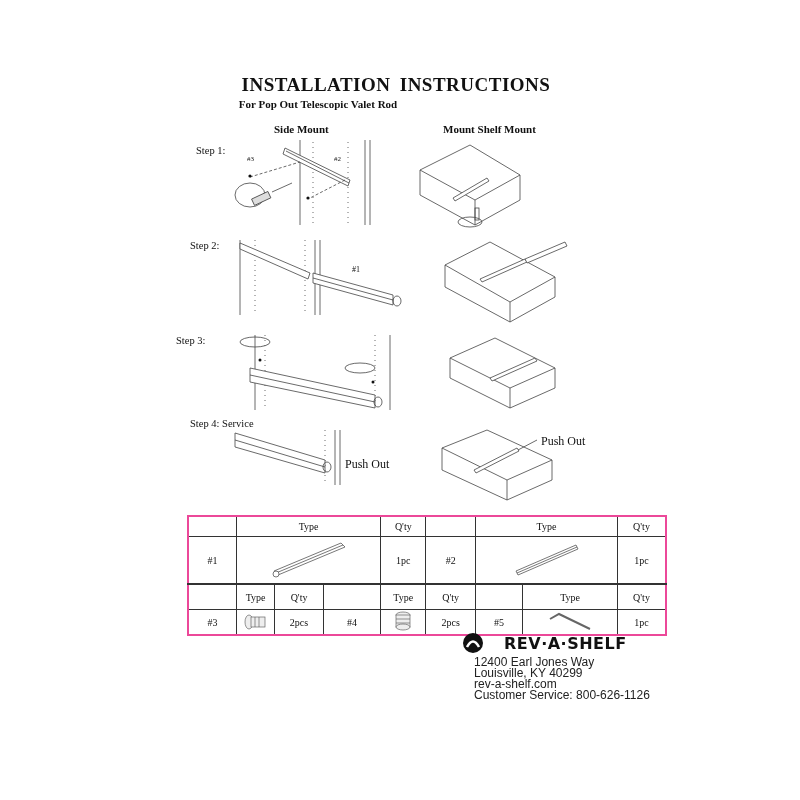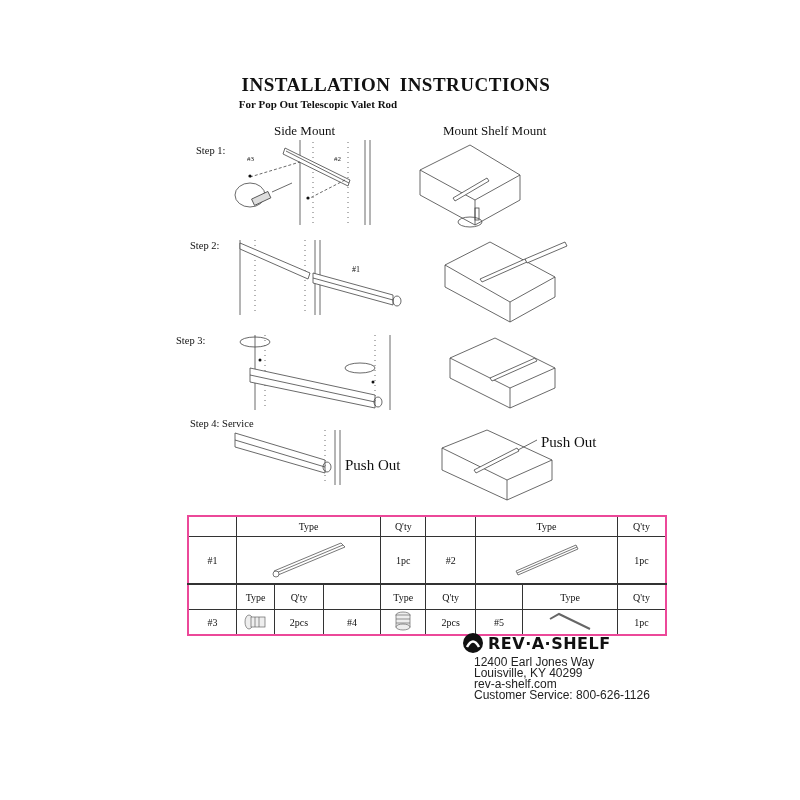--- a/index.html
+++ b/index.html
@@ -1,31 +1,31 @@
 <!DOCTYPE html>
 <html><head>
 <meta charset="utf-8">
 <style>
   html,body{margin:0;padding:0;background:#fff;}
   body{width:800px;height:800px;position:relative;overflow:hidden;font-family:"Liberation Serif",serif;color:#111;}
   .abs{position:absolute;}
   .title{left:0;width:792px;top:74px;text-align:center;font-size:19px;font-weight:bold;letter-spacing:0.5px;word-spacing:4px;}
   .subtitle{left:0;width:636px;top:98px;text-align:center;font-size:11px;font-weight:bold;}
-  .colhead{font-size:13px;font-weight:normal;}
+  .colhead{font-size:11px;font-weight:bold;}
   .step{font-size:10.5px;}
-  .lbl{font-size:15px;}
+  .lbl{font-size:12px;}
   svg{position:absolute;overflow:visible;}
   table.parts{position:absolute;left:187px;top:515px;width:480px;border-collapse:collapse;border:2px solid #ec4899;font-size:10px;}
   table.parts td{border:1px solid #333;text-align:center;vertical-align:middle;padding:0;}
   table.parts tr.hdr td{height:19px;}
   table.parts tr.big td{height:46px;}
   table.parts tr.sep td{border-top:2px solid #333;}
   table.parts tr.small td{height:24px;}
   .logo{left:462px;top:632px;height:22px;display:flex;align-items:center;}
-  .logo-text{font-family:"DejaVu Sans",sans-serif;font-weight:bold;font-size:16px;letter-spacing:0.5px;color:#111;margin-left:4px;}
+  .logo-text{font-family:"DejaVu Sans",sans-serif;font-weight:bold;font-size:16px;letter-spacing:0.5px;color:#111;margin-left:20px;}
   .addr{left:474px;top:657px;font-family:"Liberation Sans",sans-serif;font-size:12px;line-height:11px;color:#222;}
 </style>
 </head>
 <body>
 
 <div class="abs title">INSTALLATION  INSTRUCTIONS</div>
 <div class="abs subtitle">For Pop Out Telescopic Valet Rod</div>
 
 <div class="abs colhead" style="left:274px;top:123px;">Side Mount</div>
 <div class="abs colhead" style="left:443px;top:123px;">Mount Shelf Mount</div>

